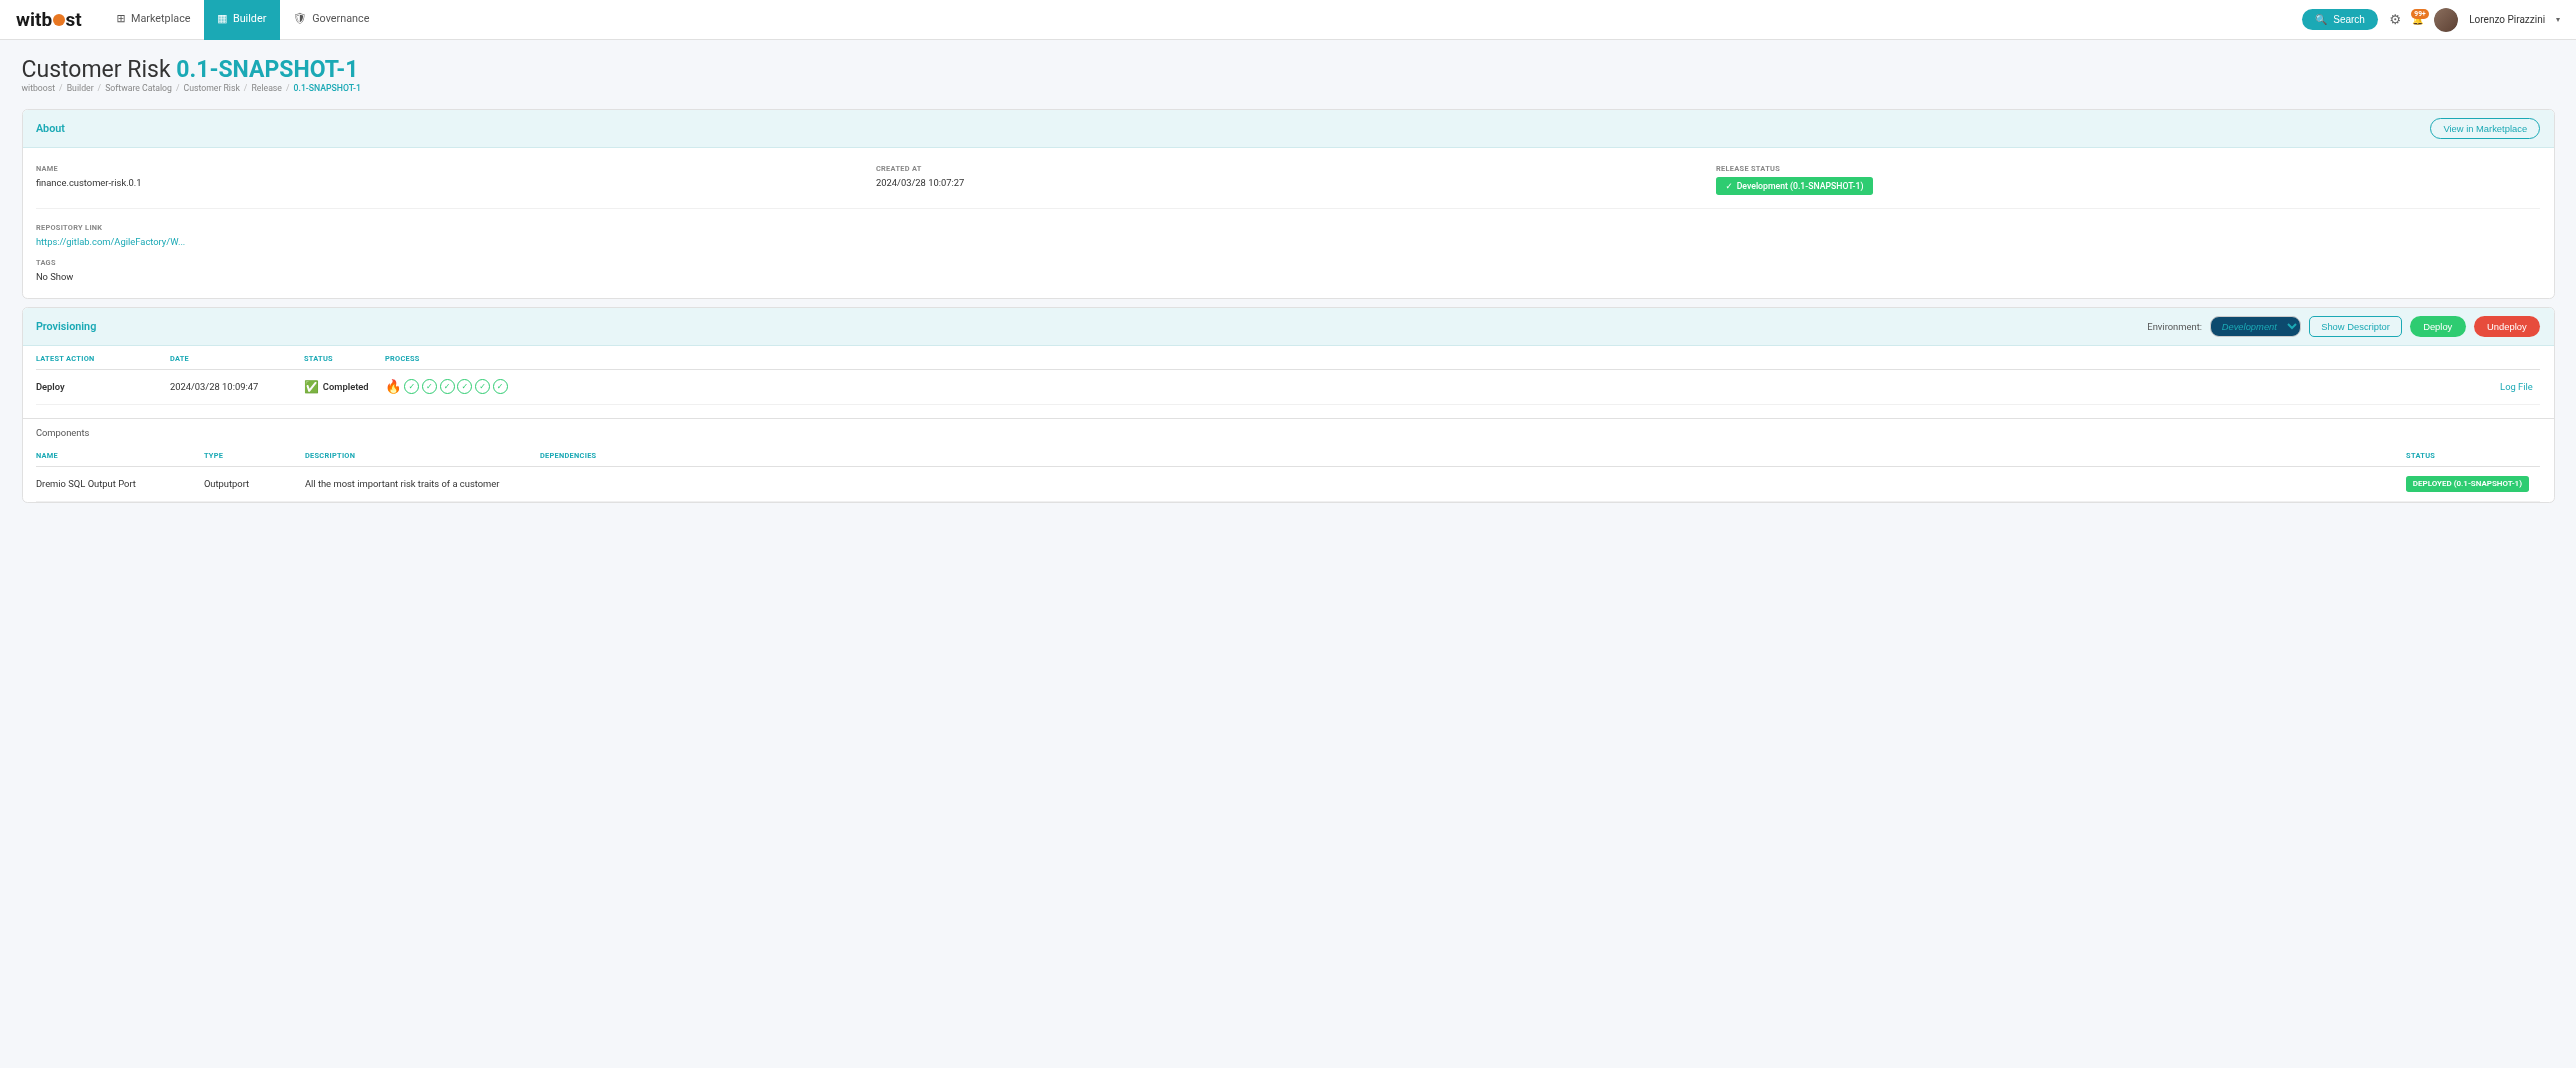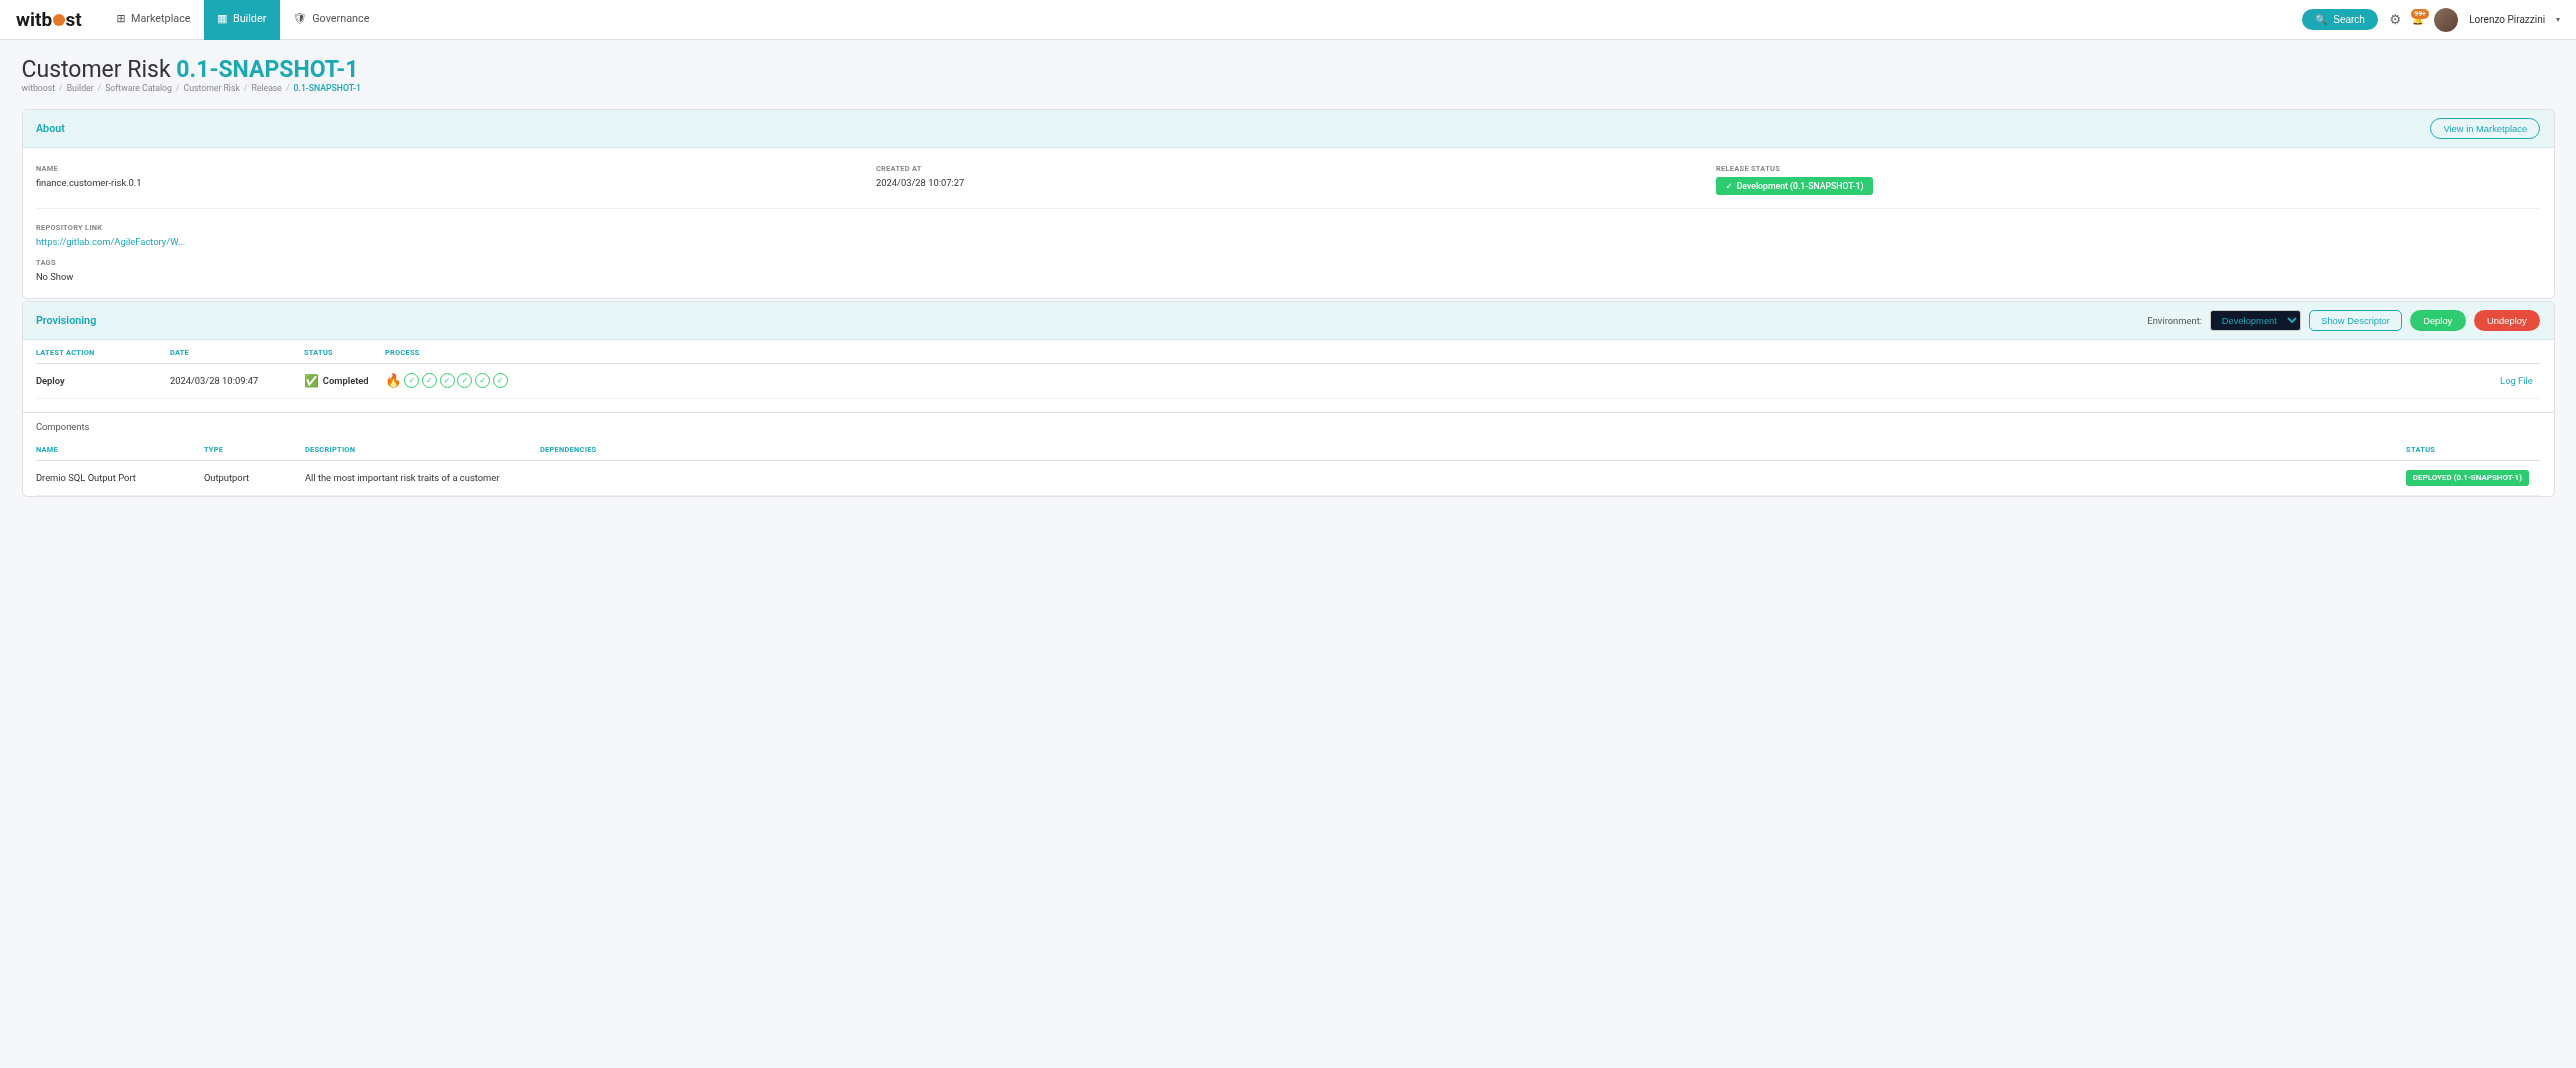--- a/index.html
+++ b/index.html
@@ -40,21 +40,21 @@
     
     .page { padding: 16px 21.5px; }
     .page-title { font-size: 23px; font-weight: 400; color: #333; margin-bottom: 0; }
     .page-title strong { font-weight: 700; color: #1ba9b5; }
     .breadcrumb { display: flex; align-items: center; gap: 4px; font-size: 8.7px; color: #888; margin-bottom: 16px; }
     .breadcrumb a { color: #888; text-decoration: none; }
     .breadcrumb .sep { color: #bbb; }
     .breadcrumb .current { color: #1ba9b5; font-weight: 500; }
 
     
-    .card { background: #fff; border-radius: 5.4px; border: 0.7px solid #e0e0e0; margin-bottom: 2px; overflow: hidden; }
+    .card { background: #fff; border-radius: 5.4px; border: 0.7px solid #e0e0e0; margin-bottom: 8px; overflow: hidden; }
     .card-header {
       display: flex; align-items: center; justify-content: space-between;
       padding: 8px 13.4px; background: #e8f6f8; border-bottom: 0.7px solid #d0eaed;
     }
     .card-header-title { font-size: 10.8px; font-weight: 600; color: #1ba9b5; }
     .view-marketplace-btn {
       border: 0.7px solid #1ba9b5; background: transparent; color: #1ba9b5;
       border-radius: 13.4px; padding: 4px 12px; font-size: 9.4px; cursor: pointer;
     }
 
@@ -75,22 +75,22 @@
 
     
     .prov-header {
       display: flex; align-items: center; justify-content: space-between;
       padding: 8px 13.4px; background: #e8f6f8; border-bottom: 0.7px solid #d0eaed;
     }
     .prov-title { font-size: 10.8px; font-weight: 600; color: #1ba9b5; }
     .prov-controls { display: flex; align-items: center; gap: 8px; }
     .env-label { font-size: 9.4px; color: #555; }
     .env-select {
-      border: 0.7px solid #ccc; border-radius: 3px; padding: 3.4px 6.7px;
-      font-size: 9.4px; color: #1ba9b5; background: #0f172a; cursor: pointer;
+      border: 0.7px solid #ccc; border-radius: 9px; padding: 3.4px 6.7px;
+      font-size: 9.4px; color: #1ba9b5; background: #0c4a6e; cursor: pointer; font-style: italic;
     }
     .show-descriptor-btn {
       border: 0.7px solid #1ba9b5; background: transparent; color: #1ba9b5;
       border-radius: 5px; padding: 4px 10.8px; font-size: 9.4px; cursor: pointer;
     }
     .deploy-btn {
       background: #2ecc71; color: #fff; border: none;
       border-radius: 13.4px; padding: 5.4px 13.4px; font-size: 9.4px; cursor: pointer; font-weight: 500;
     }
     .undeploy-btn {

